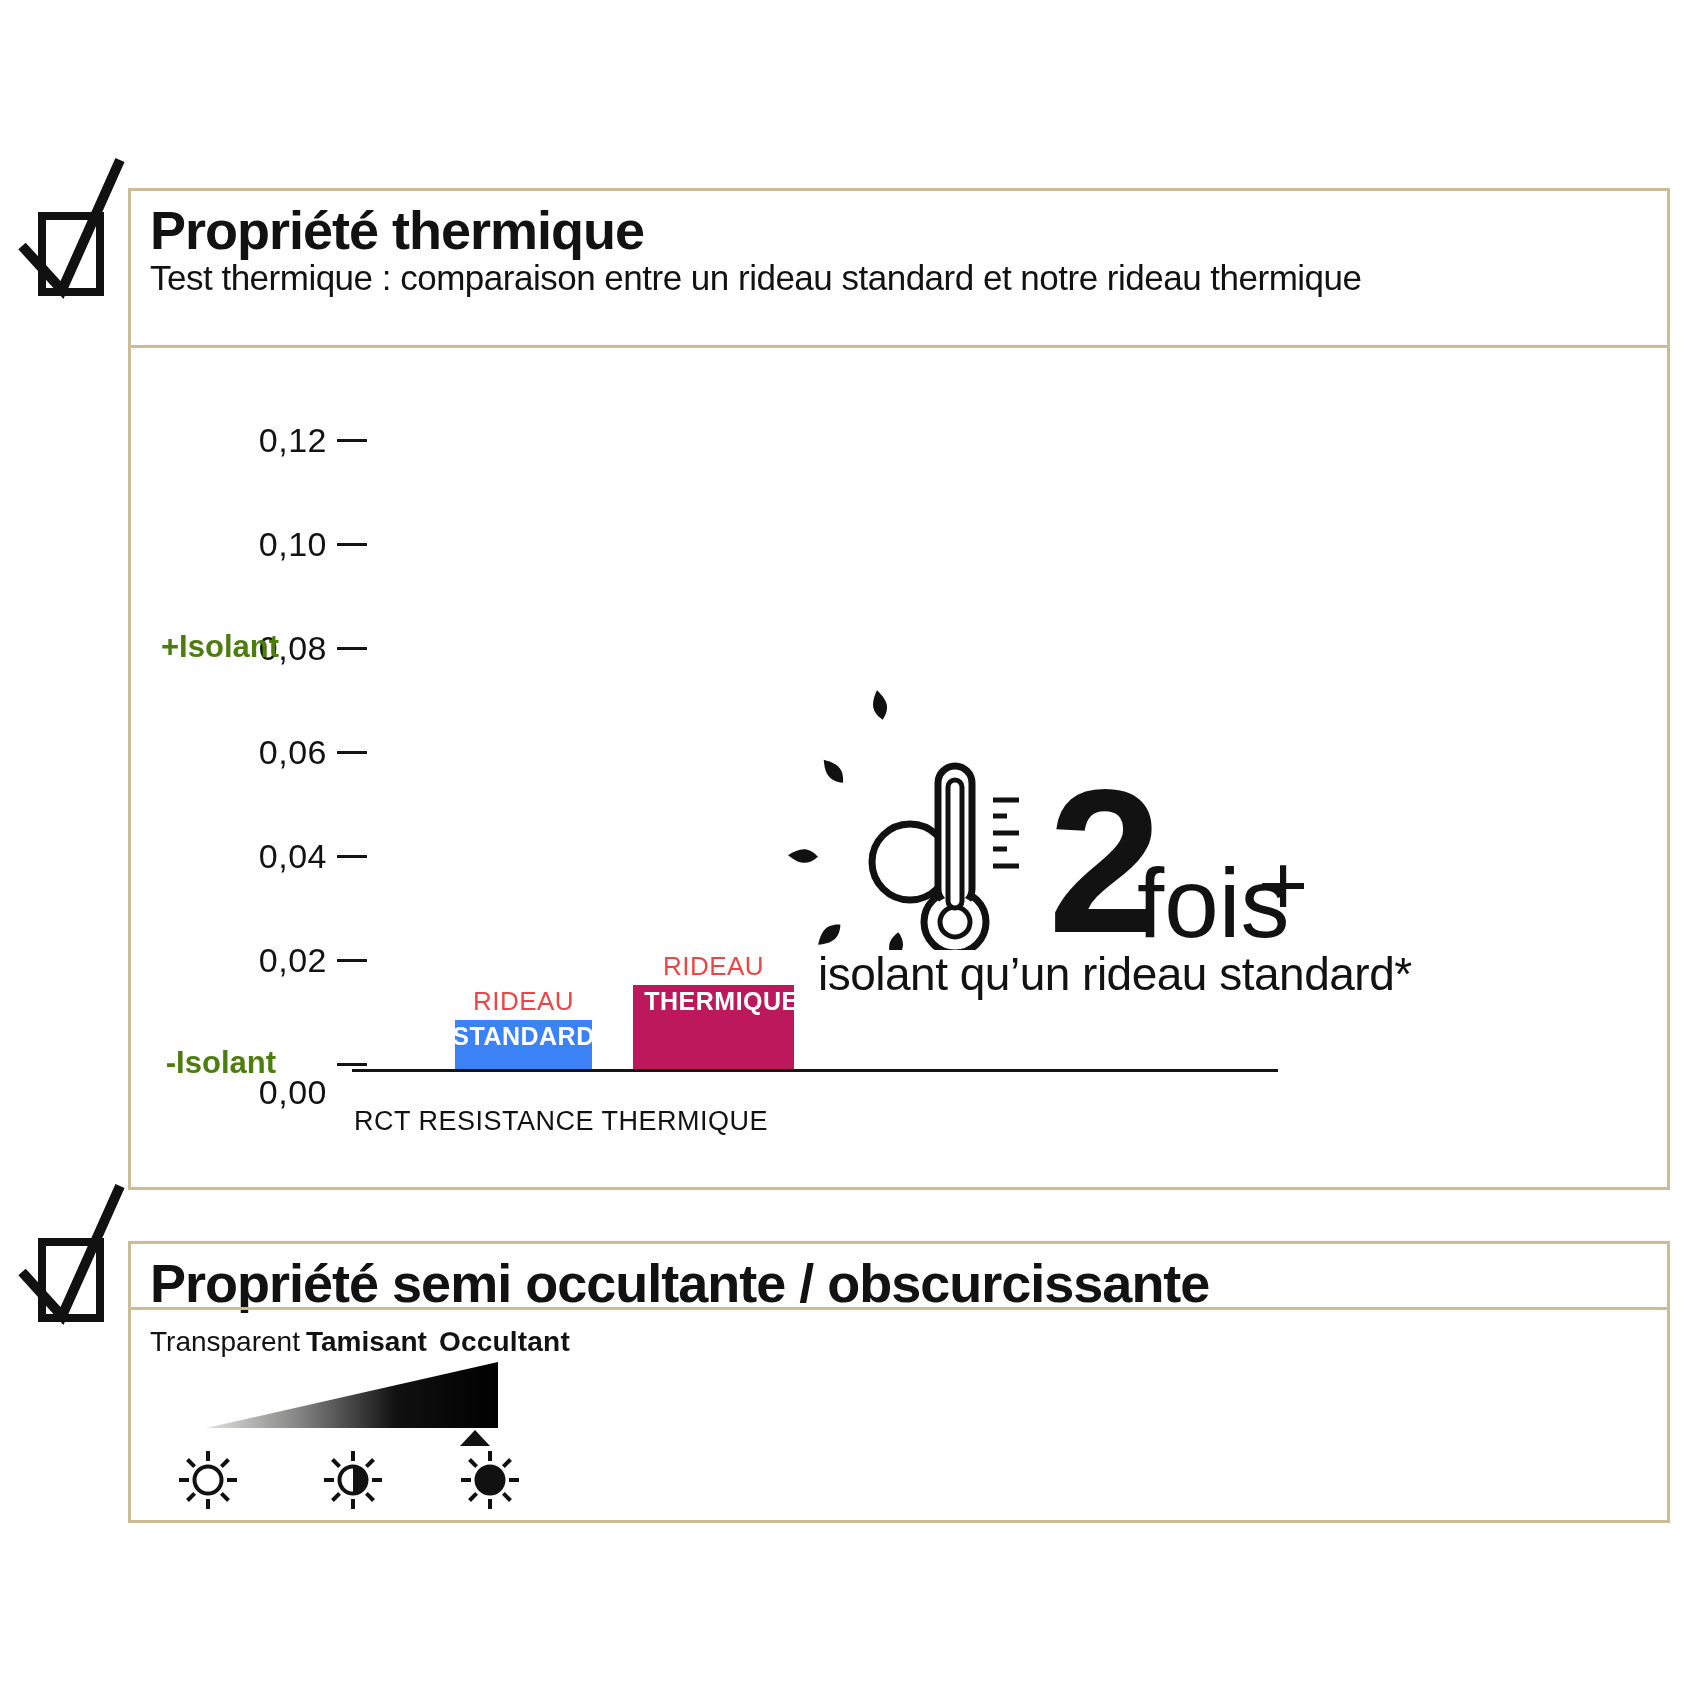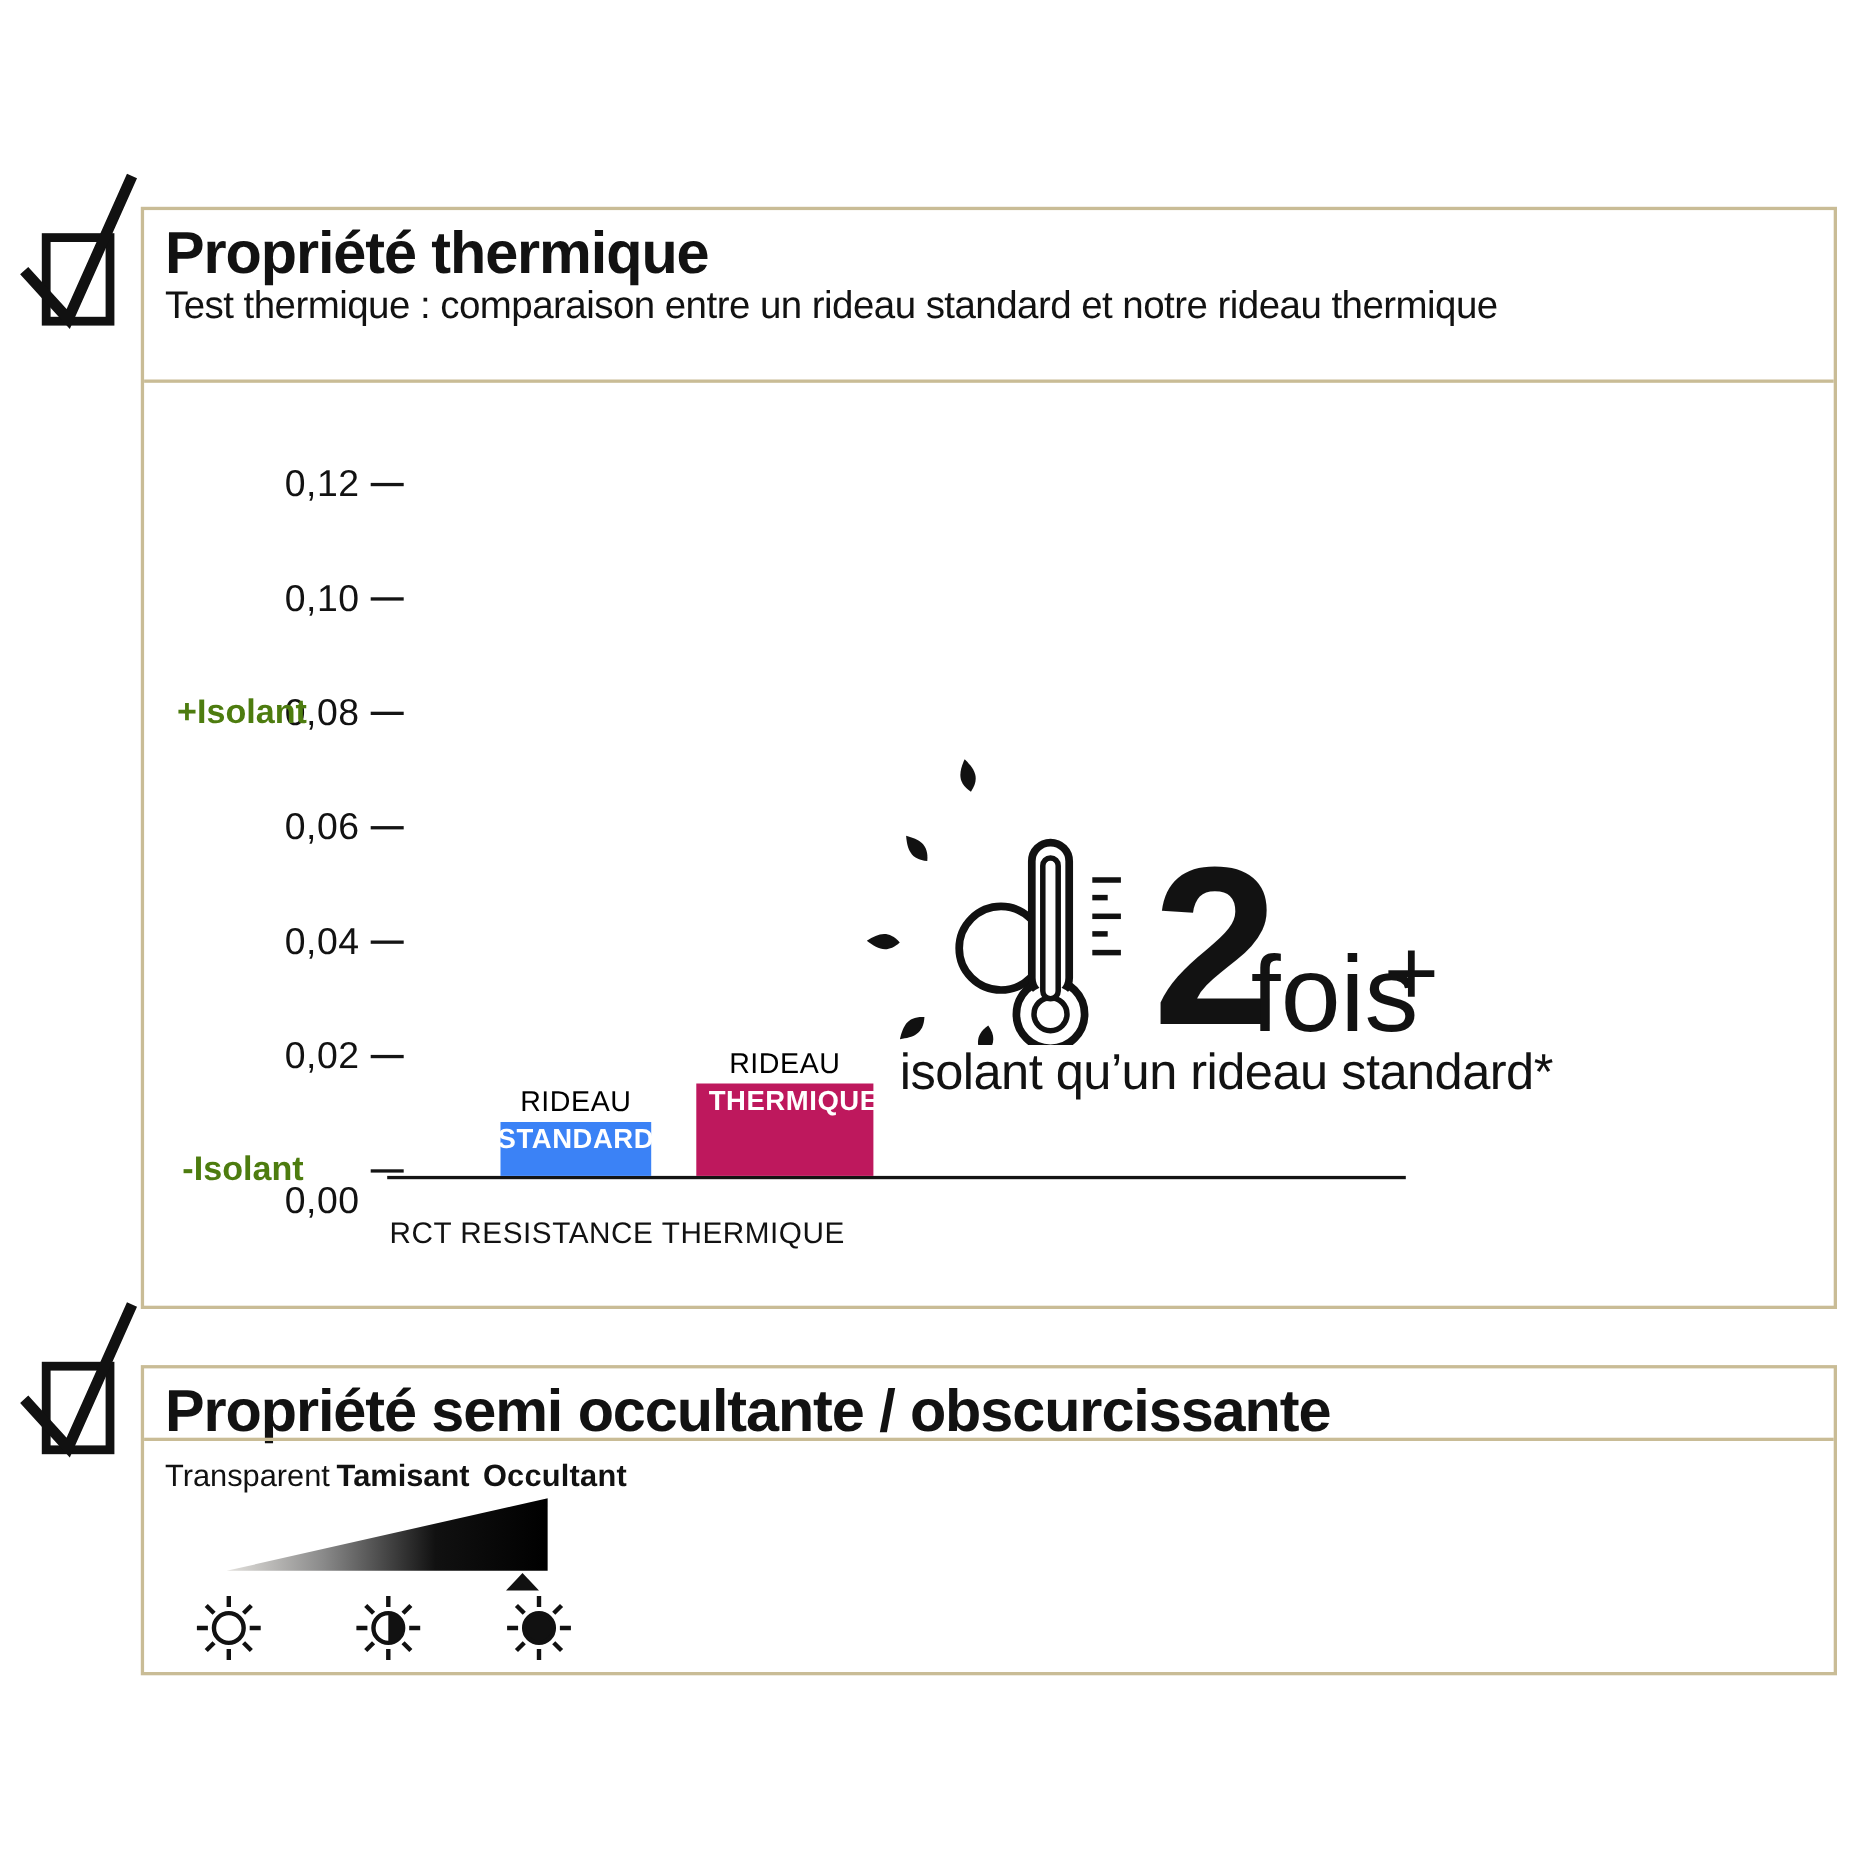--- a/index.html
+++ b/index.html
@@ -23,21 +23,21 @@
   
   .tick-label{position:absolute;right:1340px;width:150px;text-align:right;font-size:34px;letter-spacing:0.5px;}
   .tick-dash{position:absolute;left:206px;width:30px;height:3px;background:#141414;}
   .tl0{top:230px}.tl1{top:334px}.tl2{top:438px}.tl3{top:542px}.tl4{top:646px}.tl5{top:750px}.tl6{top:882px}
   .td0{top:248px}.td1{top:352px}.td2{top:456px}.td3{top:560px}.td4{top:664px}.td5{top:768px}.td6{top:872px}
   .iso-label{position:absolute;left:30px;width:115px;text-align:right;font-size:31px;font-weight:bold;color:#4d7c0f;}
   #iso-high{top:438px;} #iso-low{top:854px;}
   #x-axis-line{position:absolute;left:221px;top:878px;width:926px;height:3px;background:#141414;}
   .bar-group{position:absolute;bottom:118px;display:flex;flex-direction:column;align-items:center;}
   .bg1{left:324px;width:137px;} .bg2{left:510px;width:145px;}
-  .bar-top-label{font-size:26px;letter-spacing:0.5px;margin-bottom:3px;color:#000000;}
+  .bar-top-label{font-size:26px;letter-spacing:0.5px;margin-bottom:3px;color:#ef4444;}
   .bar{width:100%;background:#862015;display:flex;justify-content:center;align-items:flex-start;}
   .bar-inner-label{color:#fff;font-weight:bold;font-size:25px;letter-spacing:0.5px;margin-top:2px;white-space:nowrap;}
   #x-axis-caption{position:absolute;left:223px;top:915px;font-size:27px;letter-spacing:0.5px;white-space:nowrap;}
   #footnote{position:absolute;left:704px;top:912px;white-space:nowrap;}
   #footnote .fn-main{font-size:33px;letter-spacing:-0.5px;}
   #footnote .fn-code{font-size:28px;letter-spacing:0.5px;}
 
   
   #thermo-icon{position:absolute;left:647px;top:497px;width:272px;height:262px;}
   .co-num{position:absolute;left:917px;top:567px;font-size:205px;line-height:1;font-weight:bold;}

